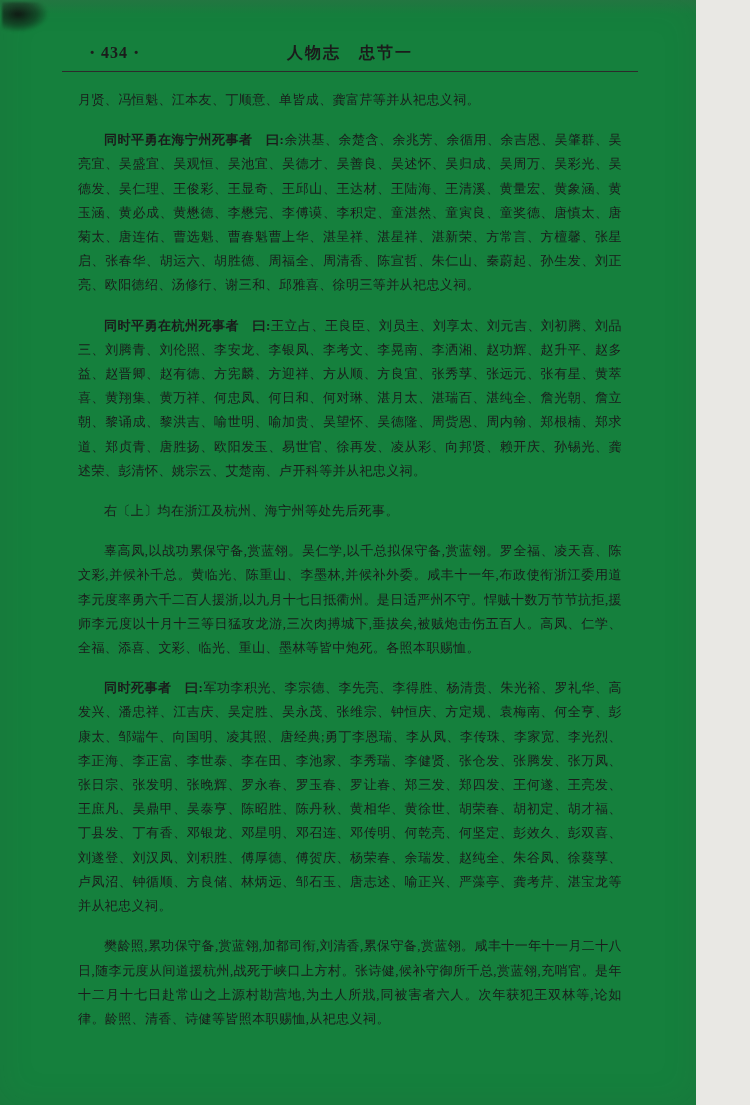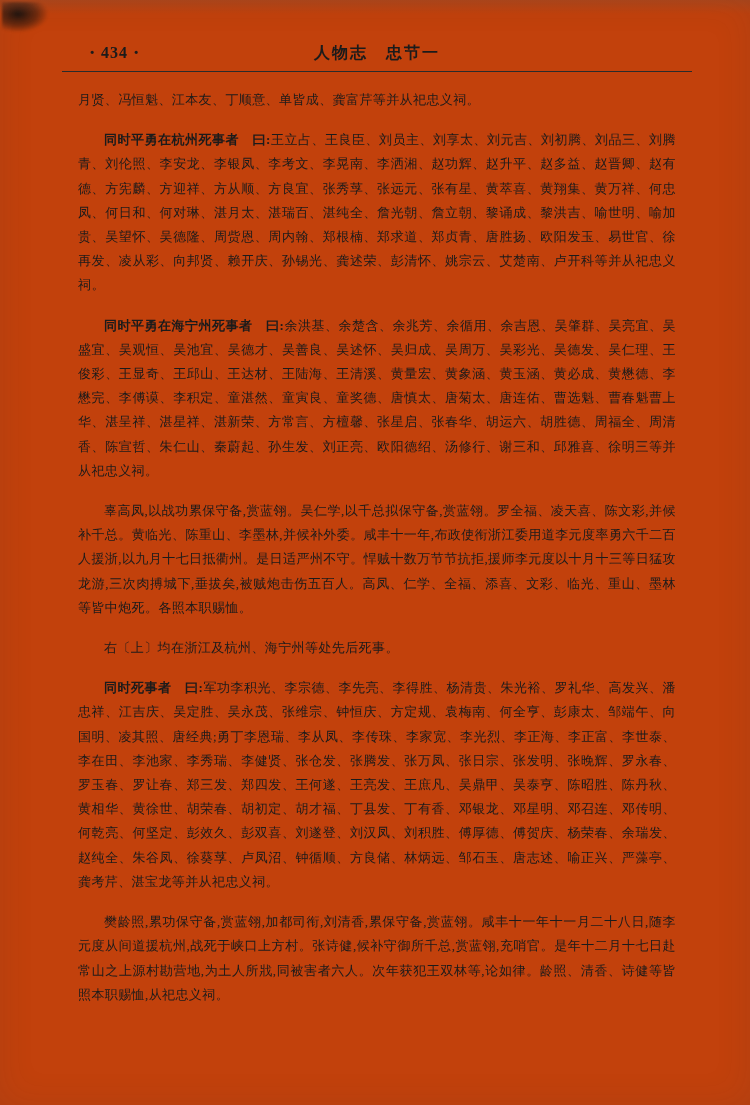--- a/index.html
+++ b/index.html
@@ -3,23 +3,23 @@
 <meta charset="utf-8">
 <style>
   html, body { margin: 0; padding: 0; }
   body {
     width: 750px; height: 1105px;
     background: #e9e8e4;
     font-family: "Liberation Serif", "DejaVu Serif", serif;
   }
   .page {
     position: relative;
-    width: 750px; height: 1105px;
+    width: 696px; height: 1105px;
     box-sizing: border-box;
-    background: #c2410c;
+    background: #15803d;
     color: #1b1b1b;
     padding: 42px 58px 36px 62px;
     overflow: hidden;
     box-shadow: inset 0 0 35px rgba(60,60,55,0.12);
   }
   .scan-smudge {
     position: absolute; top: 2px; left: 2px;
     width: 46px; height: 30px;
     background: radial-gradient(ellipse at 35% 40%, rgba(15,15,15,0.9) 0%, rgba(15,15,15,0.45) 45%, rgba(15,15,15,0) 72%);
     filter: blur(1px);
@@ -69,27 +69,27 @@
   <div class="header">
     <span class="page-number">・434・</span>
     <span class="page-title">人物志　忠节一</span>
   </div>
 
   <hr class="header-rule">
 
   <div class="text-body">
     <p class="para no-indent"><b class="lead"></b><span>月贤、冯恒魁、江本友、丁顺意、单皆成、龚富芹等并从祀忠义祠。</span></p>
 
+    <p class="para"><b class="lead">同时平勇在海宁州死事者　曰:</b><span>余洪基、余楚含、余兆芳、余循用、余吉恩、吴肇群、吴亮宜、吴盛宜、吴观恒、吴池宜、吴德才、吴善良、吴述怀、吴归成、吴周万、吴彩光、吴德发、吴仁理、王俊彩、王显奇、王邱山、王达材、王陆海、王清溪、黄量宏、黄象涵、黄玉涵、黄必成、黄懋德、李懋完、李傅谟、李积定、童湛然、童寅良、童奖德、唐慎太、唐菊太、唐连佑、曹选魁、曹春魁曹上华、湛呈祥、湛星祥、湛新荣、方常言、方檀馨、张星启、张春华、胡运六、胡胜德、周福全、周清香、陈宣哲、朱仁山、秦蔚起、孙生发、刘正亮、欧阳德绍、汤修行、谢三和、邱雅喜、徐明三等并从祀忠义祠。</span></p>
+
     <p class="para"><b class="lead">同时平勇在杭州死事者　曰:</b><span>王立占、王良臣、刘员主、刘享太、刘元吉、刘初腾、刘品三、刘腾青、刘伦照、李安龙、李银凤、李考文、李晃南、李洒湘、赵功辉、赵升平、赵多益、赵晋卿、赵有德、方宪麟、方迎祥、方从顺、方良宜、张秀莩、张远元、张有星、黄萃喜、黄翔集、黄万祥、何忠凤、何日和、何对琳、湛月太、湛瑞百、湛纯全、詹光朝、詹立朝、黎诵成、黎洪吉、喻世明、喻加贵、吴望怀、吴德隆、周赀恩、周内翰、郑根楠、郑求道、郑贞青、唐胜扬、欧阳发玉、易世官、徐再发、凌从彩、向邦贤、赖开庆、孙锡光、龚述荣、彭清怀、姚宗云、艾楚南、卢开科等并从祀忠义祠。</span></p>
 
-    <p class="para"><b class="lead">同时平勇在海宁州死事者　曰:</b><span>余洪基、余楚含、余兆芳、余循用、余吉恩、吴肇群、吴亮宜、吴盛宜、吴观恒、吴池宜、吴德才、吴善良、吴述怀、吴归成、吴周万、吴彩光、吴德发、吴仁理、王俊彩、王显奇、王邱山、王达材、王陆海、王清溪、黄量宏、黄象涵、黄玉涵、黄必成、黄懋德、李懋完、李傅谟、李积定、童湛然、童寅良、童奖德、唐慎太、唐菊太、唐连佑、曹选魁、曹春魁曹上华、湛呈祥、湛星祥、湛新荣、方常言、方檀馨、张星启、张春华、胡运六、胡胜德、周福全、周清香、陈宣哲、朱仁山、秦蔚起、孙生发、刘正亮、欧阳德绍、汤修行、谢三和、邱雅喜、徐明三等并从祀忠义祠。</span></p>
+    <p class="para"><b class="lead"></b><span>右〔上〕均在浙江及杭州、海宁州等处先后死事。</span></p>
 
     <p class="para"><b class="lead"></b><span>辜高凤,以战功累保守备,赏蓝翎。吴仁学,以千总拟保守备,赏蓝翎。罗全福、凌天喜、陈文彩,并候补千总。黄临光、陈重山、李墨林,并候补外委。咸丰十一年,布政使衔浙江委用道李元度率勇六千二百人援浙,以九月十七日抵衢州。是日适严州不守。悍贼十数万节节抗拒,援师李元度以十月十三等日猛攻龙游,三次肉搏城下,垂拔矣,被贼炮击伤五百人。高凤、仁学、全福、添喜、文彩、临光、重山、墨林等皆中炮死。各照本职赐恤。</span></p>
-
-    <p class="para"><b class="lead"></b><span>右〔上〕均在浙江及杭州、海宁州等处先后死事。</span></p>
 
 
     <p class="para"><b class="lead">同时死事者　曰:</b><span>军功李积光、李宗德、李先亮、李得胜、杨清贵、朱光裕、罗礼华、高发兴、潘忠祥、江吉庆、吴定胜、吴永茂、张维宗、钟恒庆、方定规、袁梅南、何全亨、彭康太、邹端午、向国明、凌其照、唐经典;勇丁李恩瑞、李从凤、李传珠、李家宽、李光烈、李正海、李正富、李世泰、李在田、李池家、李秀瑞、李健贤、张仓发、张腾发、张万凤、张日宗、张发明、张晚辉、罗永春、罗玉春、罗让春、郑三发、郑四发、王何遂、王亮发、王庶凡、吴鼎甲、吴泰亨、陈昭胜、陈丹秋、黄相华、黄徐世、胡荣春、胡初定、胡才福、丁县发、丁有香、邓银龙、邓星明、邓召连、邓传明、何乾亮、何坚定、彭效久、彭双喜、刘遂登、刘汉凤、刘积胜、傅厚德、傅贺庆、杨荣春、余瑞发、赵纯全、朱谷凤、徐葵莩、卢凤沼、钟循顺、方良储、林炳远、邹石玉、唐志述、喻正兴、严藻亭、龚考芹、湛宝龙等并从祀忠义祠。</span></p>
 
 
     <p class="para"><b class="lead"></b><span>樊龄照,累功保守备,赏蓝翎,加都司衔,刘清香,累保守备,赏蓝翎。咸丰十一年十一月二十八日,随李元度从间道援杭州,战死于峡口上方村。张诗健,候补守御所千总,赏蓝翎,充哨官。是年十二月十七日赴常山之上源村勘营地,为土人所戕,同被害者六人。次年获犯王双林等,论如律。龄照、清香、诗健等皆照本职赐恤,从祀忠义祠。</span></p>
   </div>
 </div>
 
 </body></html>

